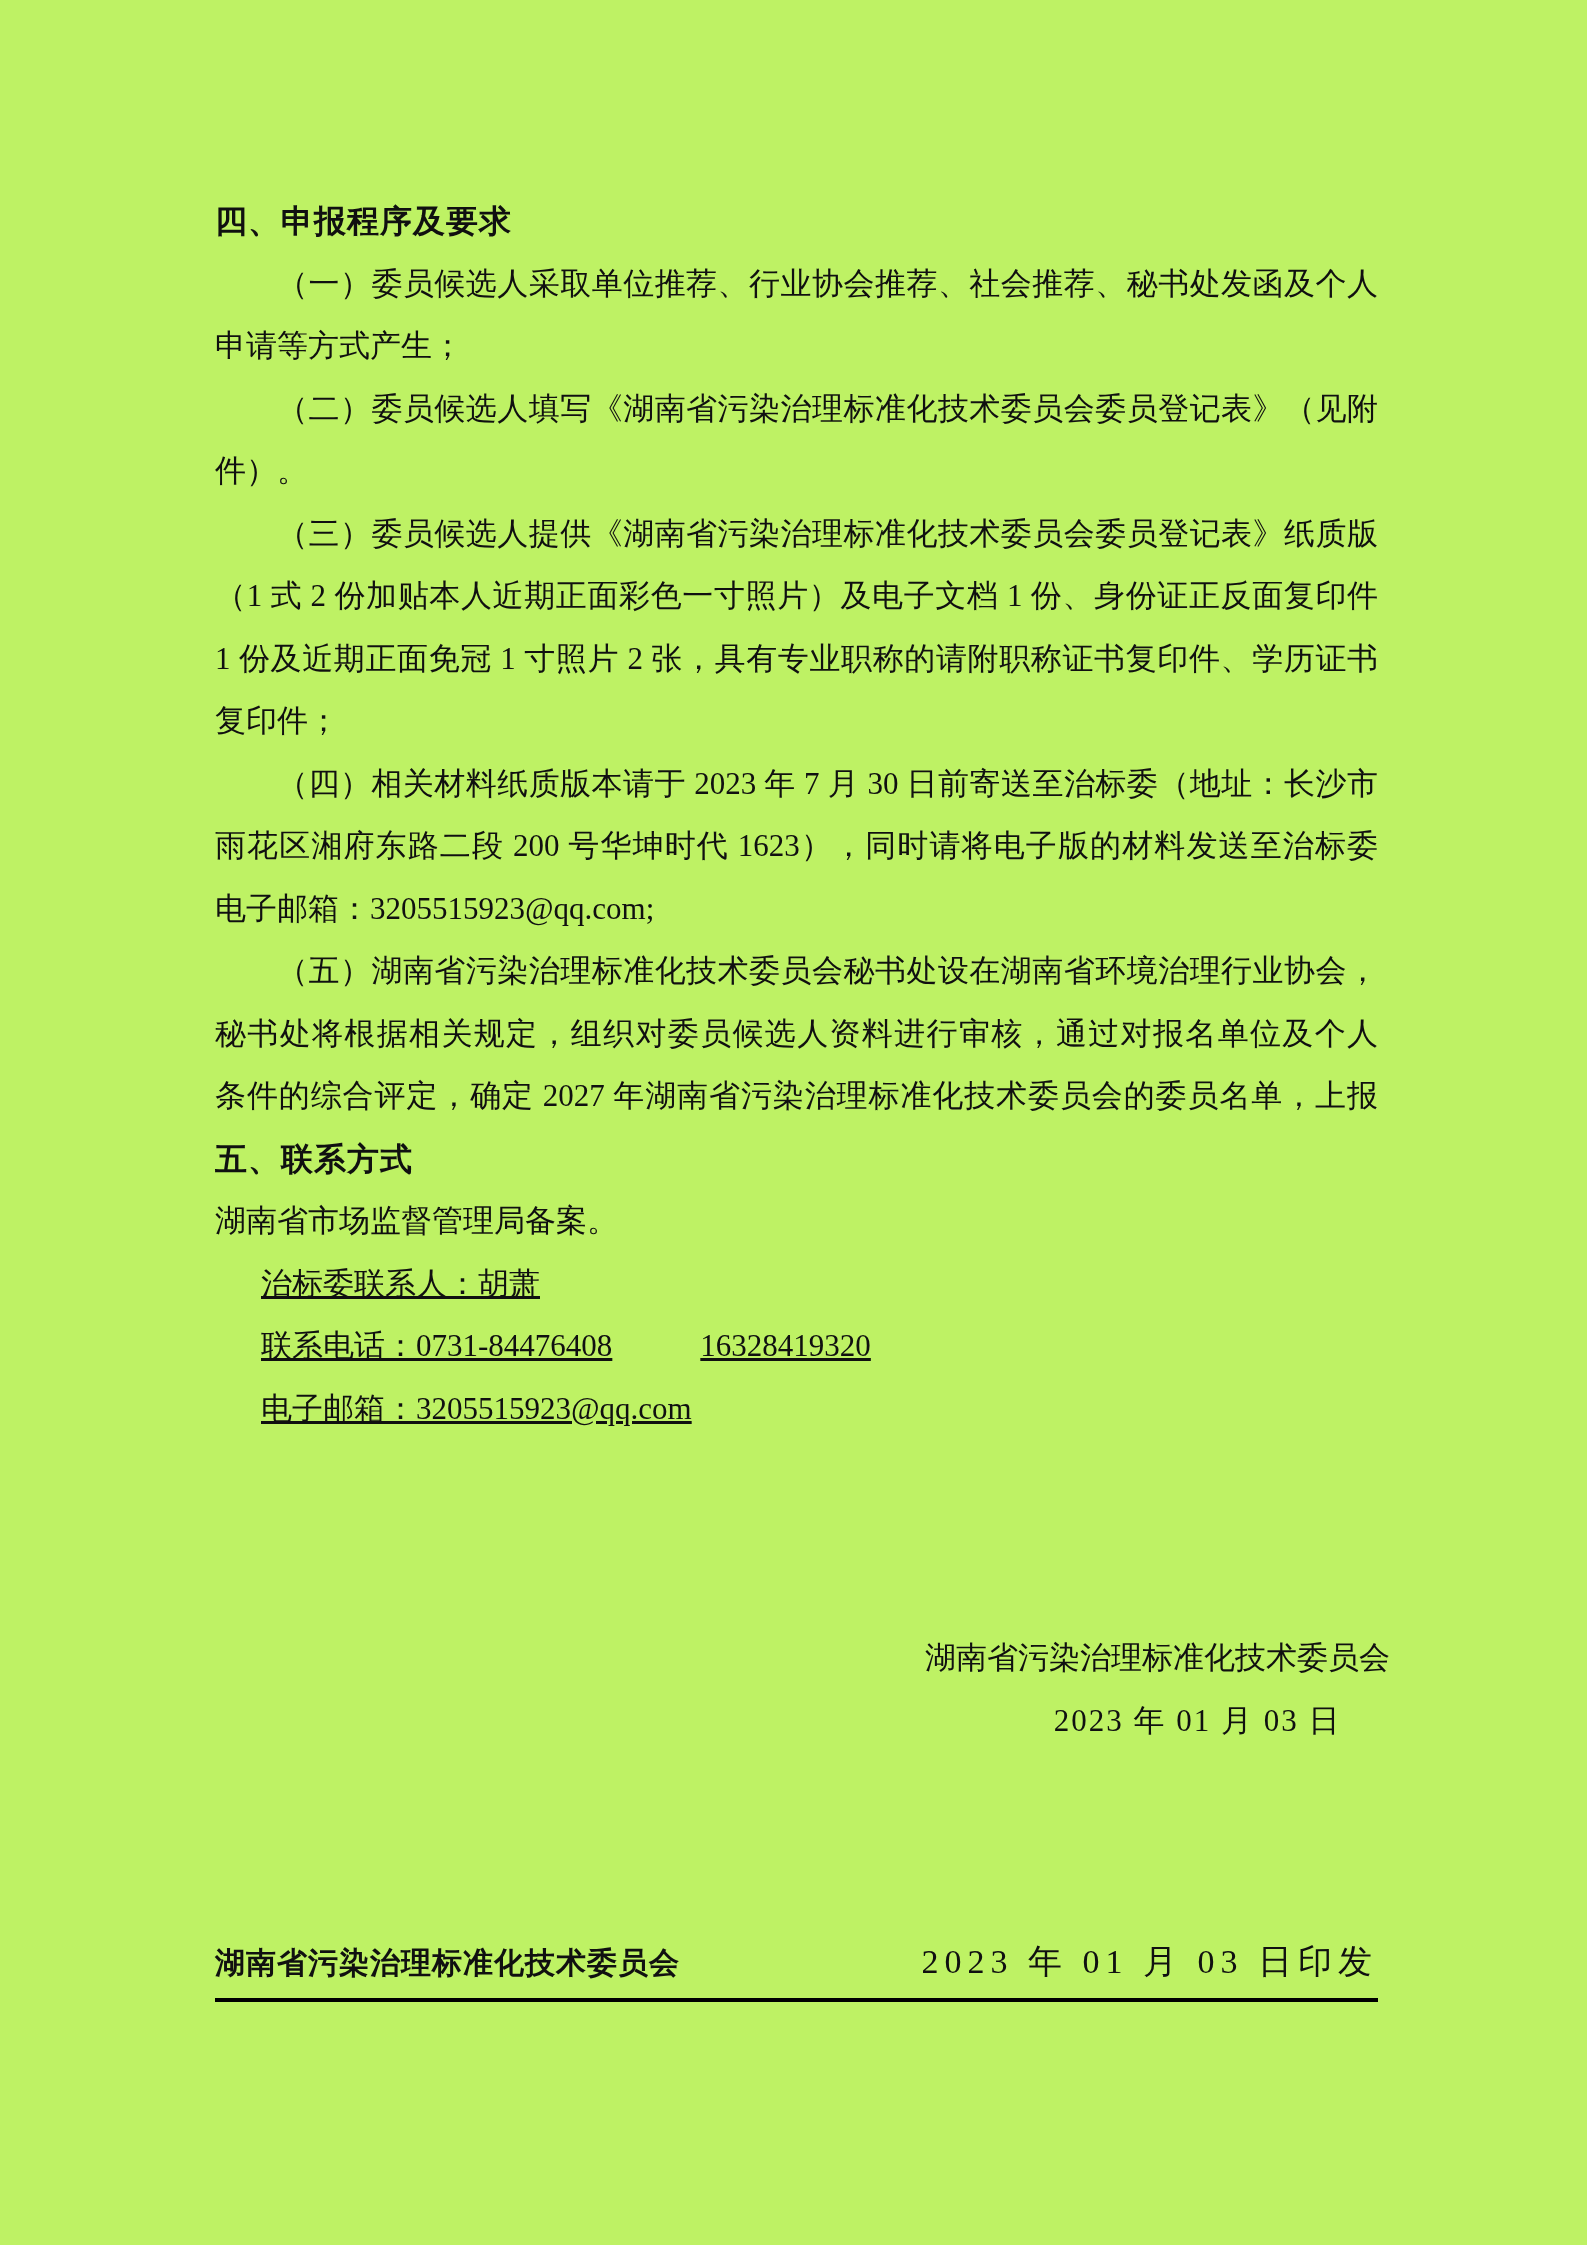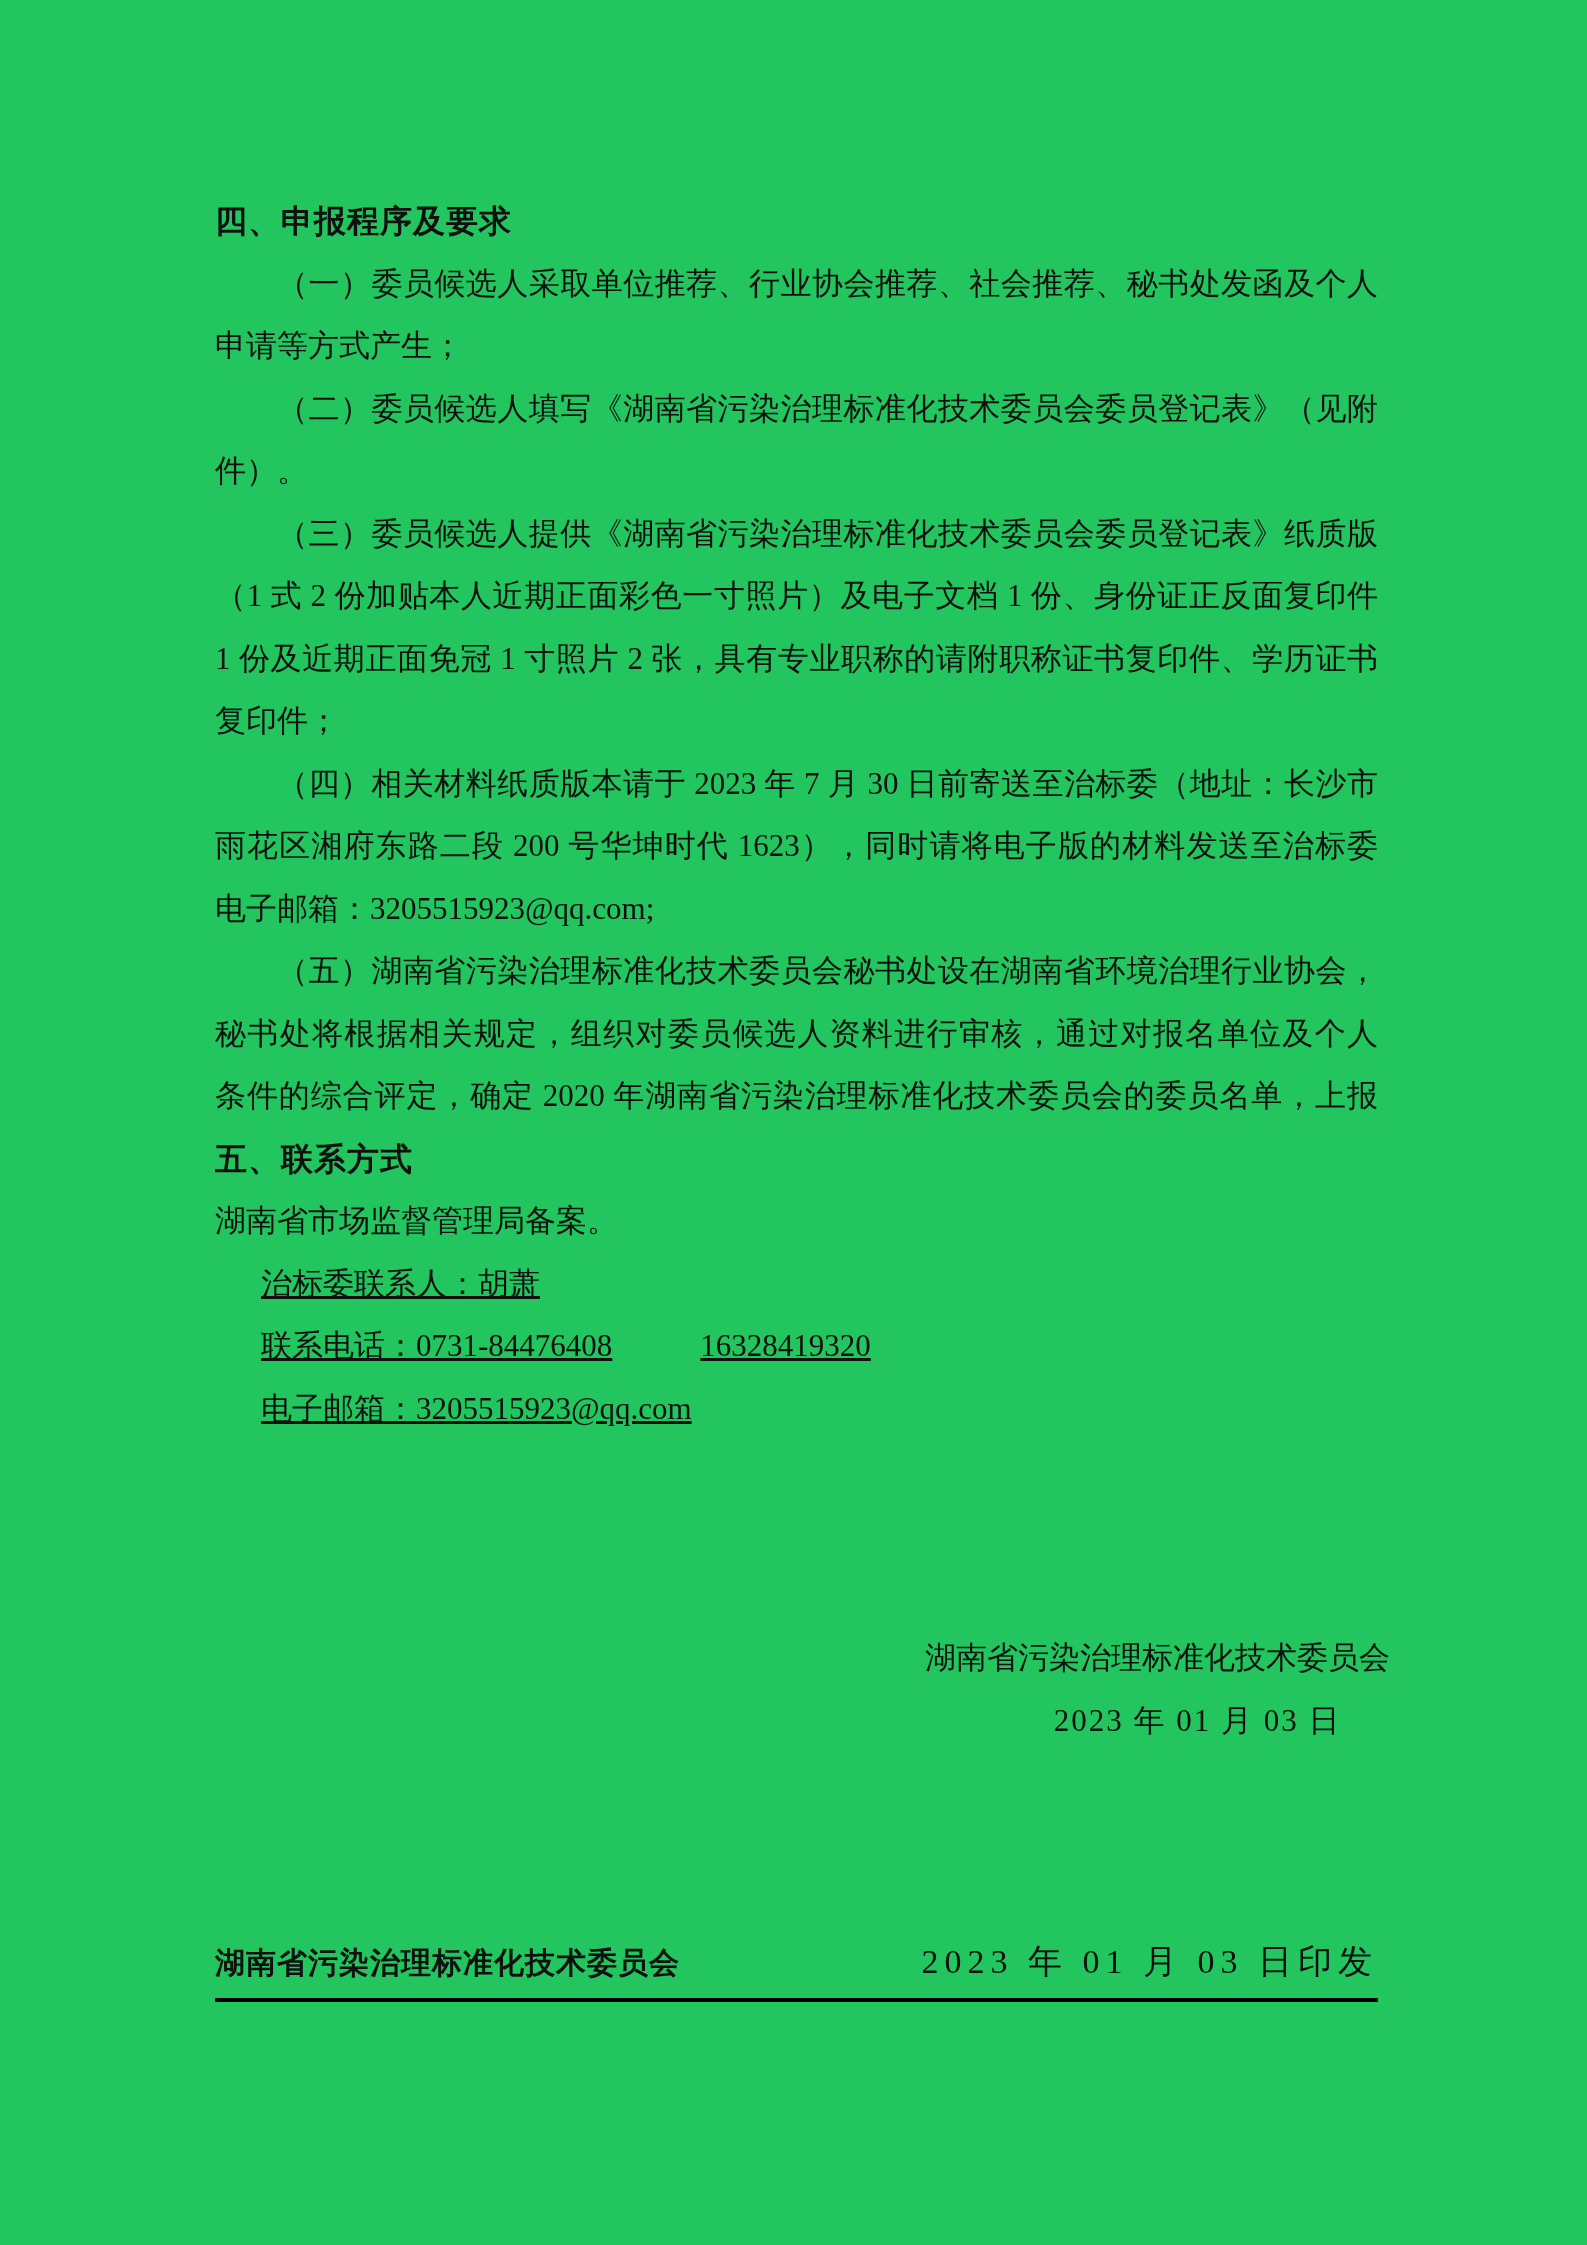--- a/index.html
+++ b/index.html
@@ -1,19 +1,19 @@
 <!DOCTYPE html>
 <html><head>
 <meta charset="utf-8">
 <style>
   html,body{margin:0;padding:0;background:#e8e8e8;}
   .page{
     position:relative;
     width:1587px;height:2245px;
-    background:#22c55e;
+    background:#bef264;
     color:#101010;
     font-family:"Liberation Serif","DejaVu Serif",serif;
     overflow:hidden;
     margin:0 auto;
   }
   .content{
     position:absolute;
     left:215px;top:190px;
     width:1163px;
     font-size:31px;
@@ -79,21 +79,21 @@
     <div class="bl j">（1 式 2 份加贴本人近期正面彩色一寸照片）及电子文档 1 份、身份证正反面复印件</div>
     <div class="bl j">1 份及近期正面免冠 1 寸照片 2 张，具有专业职称的请附职称证书复印件、学历证书</div>
     <div class="bl">复印件；</div>
 
     <div class="bl j first">（四）相关材料纸质版本请于 2023 年 7 月 30 日前寄送至治标委（地址：长沙市</div>
     <div class="bl j">雨花区湘府东路二段 200 号华坤时代 1623），同时请将电子版的材料发送至治标委</div>
     <div class="bl">电子邮箱：3205515923@qq.com;</div>
 
     <div class="bl j first">（五）湖南省污染治理标准化技术委员会秘书处设在湖南省环境治理行业协会，</div>
     <div class="bl j">秘书处将根据相关规定，组织对委员候选人资料进行审核，通过对报名单位及个人</div>
-    <div class="bl j">条件的综合评定，确定 2020 年湖南省污染治理标准化技术委员会的委员名单，上报</div>
+    <div class="bl j">条件的综合评定，确定 2027 年湖南省污染治理标准化技术委员会的委员名单，上报</div>
     <div class="bl h">五、联系方式</div>
 
     <div class="bl">湖南省市场监督管理局备案。</div>
 
     <div class="bl ind">治标委联系人：胡萧</div>
 
     <div class="bl ind">
       <span>联系电话：</span><span>0731-84476408</span><span class="phone-gap"></span><span>16328419320</span>
     </div>
 

